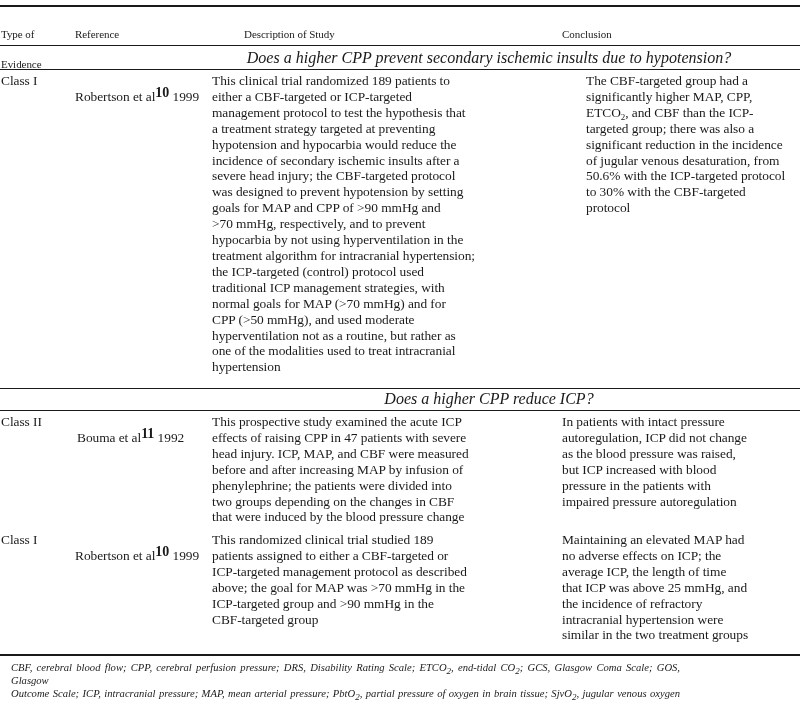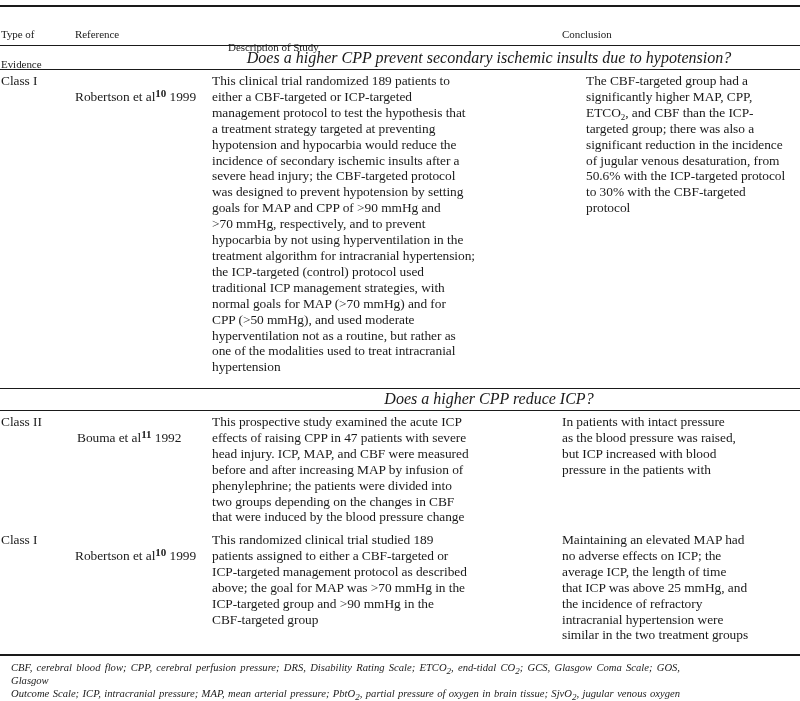--- a/index.html
+++ b/index.html
@@ -50,21 +50,21 @@
       position: absolute;
       left: 0;
       width: 800px;
       text-align: center;
       font-style: italic;
       font-size: 16px;
       line-height: 16px;
     }
     .q span { display: inline-block; }
     sup {
-      font-size: 11px;
+      font-size: 14px;
       font-weight: bold;
       vertical-align: 0;
       position: relative;
       top: -4px;
       line-height: 0;
     }
     sub {
       font-size: 9px;
       vertical-align: 0;
       position: relative;
@@ -90,21 +90,21 @@
 
 <div class="page">
 
   <div class="rule-heavy" style="top:5px;"></div>
 
   <div class="cell hdr" style="left:1px; top:12px;">
     <span>Type of</span><br>
     <span>Evidence</span>
   </div>
   <div class="cell hdr" style="left:75px; top:27px;font-family:Liberation Serif, serif;">Reference</div>
-  <div class="cell hdr" style="left:228px; top:27px;margin-top:13px;">Description of Study</div>
+  <div class="cell hdr" style="left:244px; top:27px;">Description of Study</div>
   <div class="cell hdr" style="left:562px; top:27px;">Conclusion</div>
 
   <div class="rule-light" style="top:45px;"></div>
 
   <div class="q" style="top:50px;">
     <span style="margin-left:178px;">Does a higher CPP prevent secondary ischemic insults due to hypotension?</span>
   </div>
   <div class="rule-light" style="top:69px;"></div>
 
   <div>
@@ -161,23 +161,25 @@
         <div>This prospective study examined the acute ICP</div>
         <div>effects of raising CPP in 47 patients with severe</div>
         <div>head injury. ICP, MAP, and CBF were measured</div>
         <div>before and after increasing MAP by infusion of</div>
         <div>phenylephrine; the patients were divided into</div>
         <div>two groups depending on the changes in CBF</div>
         <div>that were induced by the blood pressure change</div>
       </div>
     <div class="cell lines" style="left: 562px; top: 414px; white-space: nowrap;">
         <div>In patients with intact pressure</div>
+        <div>autoregulation, ICP did not change</div>
         <div>as the blood pressure was raised,</div>
         <div>but ICP increased with blood</div>
         <div>pressure in the patients with</div>
+        <div>impaired pressure autoregulation</div>
       </div>
   </div>
 
   <div>
     <div class="cell" style="left:1px; top:532px;">Class I</div>
     <div class="cell" style="left:75px; top:532px;">
       <span>Robertson et al</span><sup>10</sup> <span>1999</span>
     </div>
     <div class="cell lines" style="left: 212px; top: 532px; white-space: nowrap;">
         <div>This randomized clinical trial studied 189</div>

